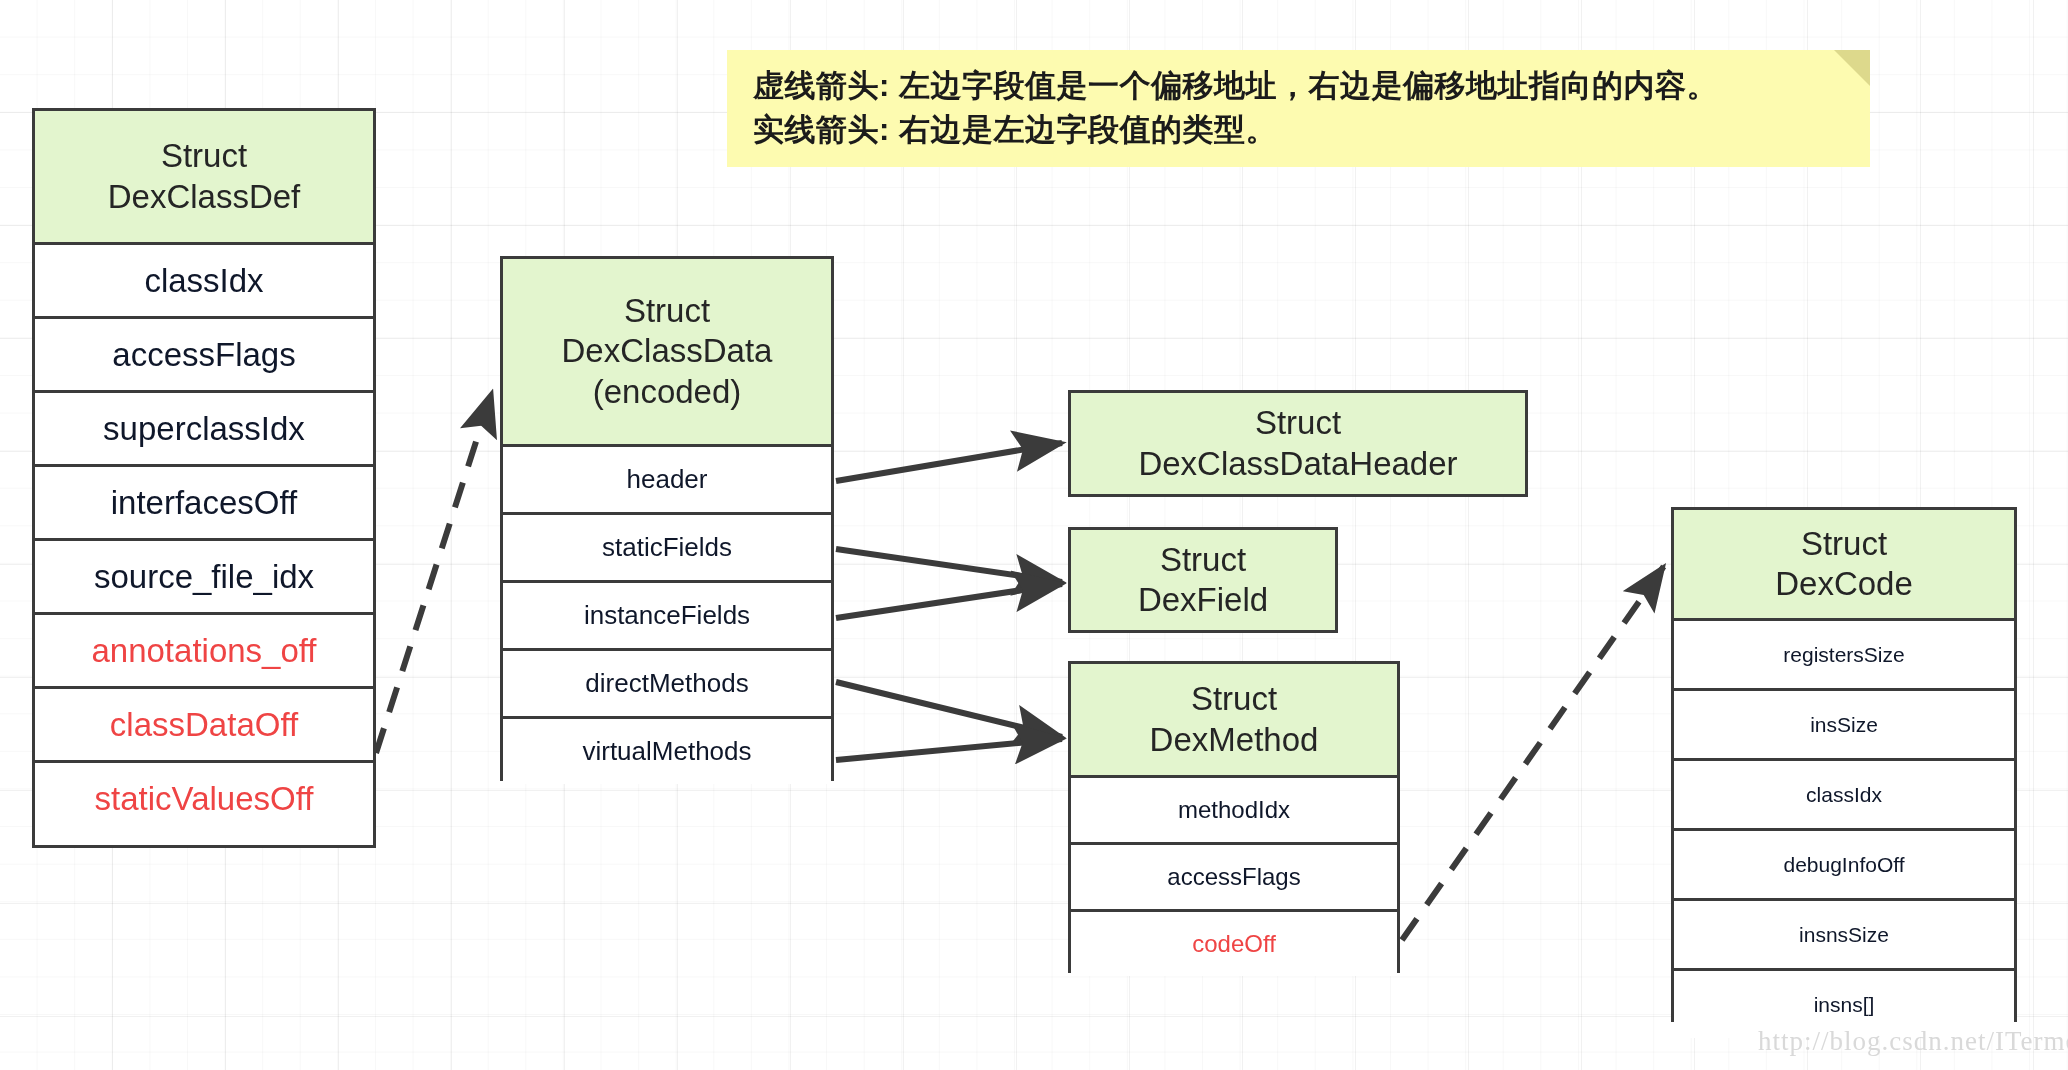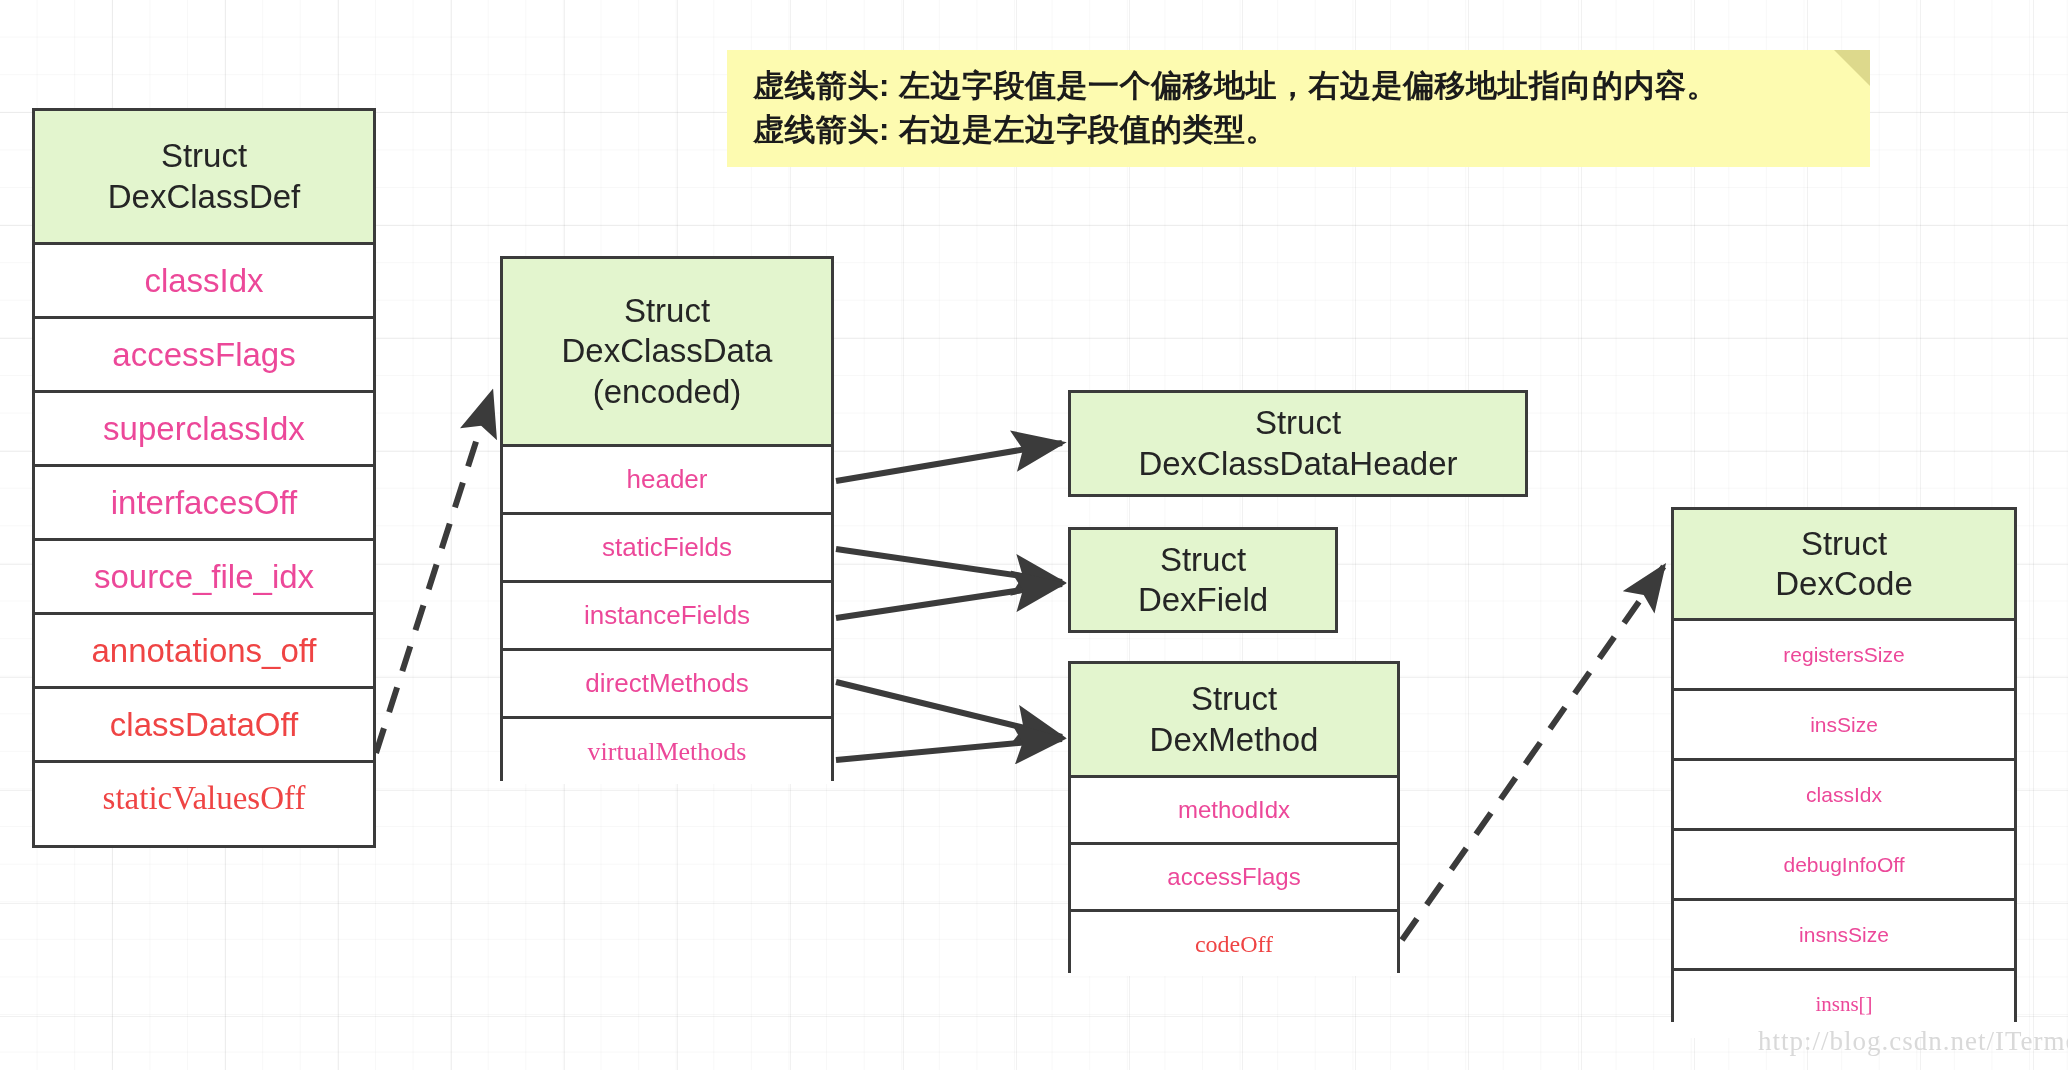--- a/index.html
+++ b/index.html
@@ -37,25 +37,25 @@
     line-height:1.22;
     display:flex;
     flex-direction:column;
     align-items:center;
     justify-content:center;
   }
   .struct .hdr .hl{display:block;}
   .struct .row{
     border-bottom:3px solid #3b3b3b;
     text-align:center;
-    color:#ec4899;
+    color:#0f172a;
     display:flex;align-items:center;justify-content:center;
     background:#ffffff;
   }
-  .struct .row:last-child{border-bottom:none;font-family:Liberation Serif, serif;}
+  .struct .row:last-child{border-bottom:none;}
   .struct .row.red{color:#ef4444;}
   .plain{
     position:absolute;box-sizing:border-box;
     border:3px solid #3b3b3b;
     background:#e3f5ce;
     color:#252525;
     text-align:center;
     display:flex;flex-direction:column;align-items:center;justify-content:center;
     line-height:1.22;
   }
@@ -145,21 +145,21 @@
 
     <g>
       <line x1="1402" y1="940" x2="1664" y2="566" stroke="#3b3b3b" stroke-width="6" stroke-dasharray="26,17" marker-end="url(#ahd)"></line>
     </g>
   </svg>
 
   <div id="note">
     <div class="fold"></div>
     <div class="ntext">
       <div>虚线箭头: 左边字段值是一个偏移地址，右边是偏移地址指向的内容。</div>
-      <div>虚线箭头: 右边是左边字段值的类型。</div>
+      <div>实线箭头: 右边是左边字段值的类型。</div>
     </div>
   </div>
 
   <div class="struct" id="box-classdef">
     <div class="hdr">
       <span class="hl">Struct</span>
       <span class="hl">DexClassDef</span>
     </div>
     <div class="row">classIdx</div>
     <div class="row">accessFlags</div>

